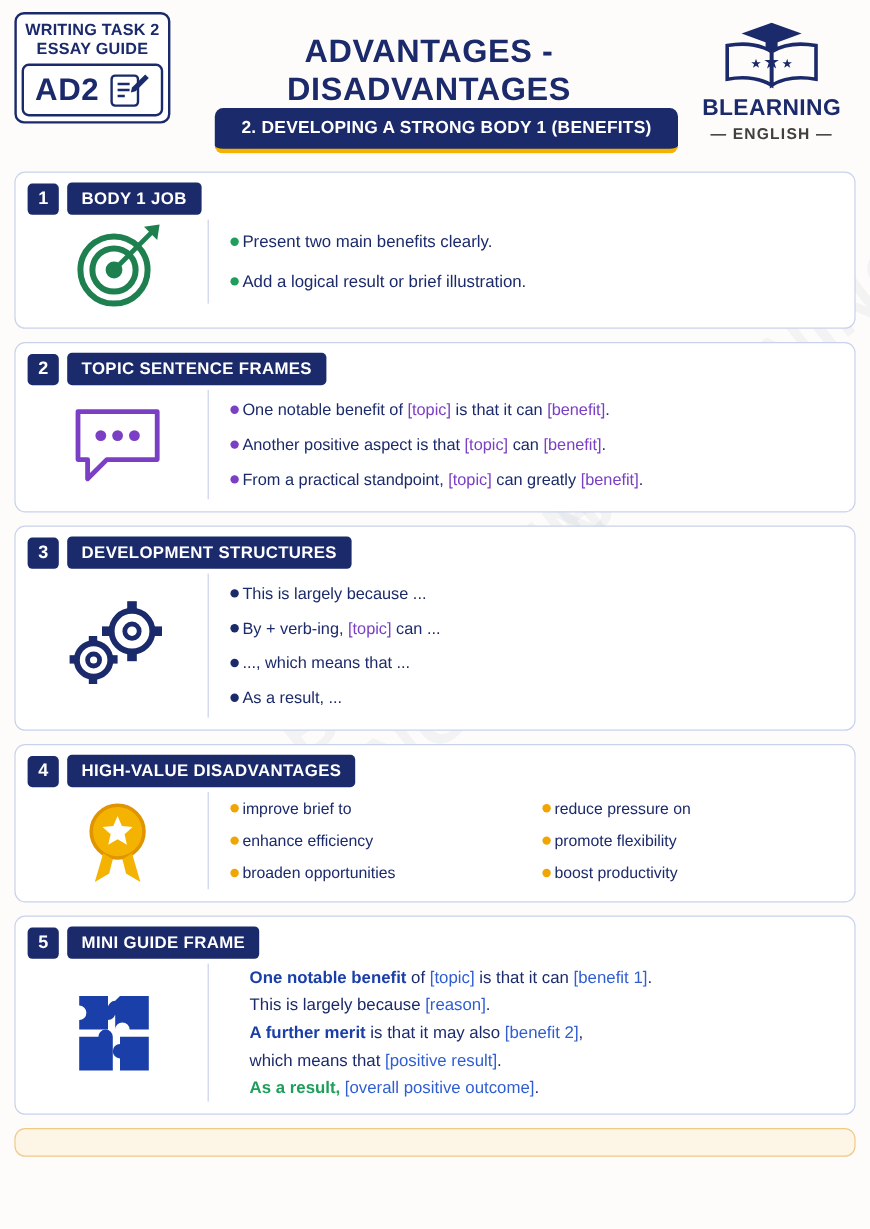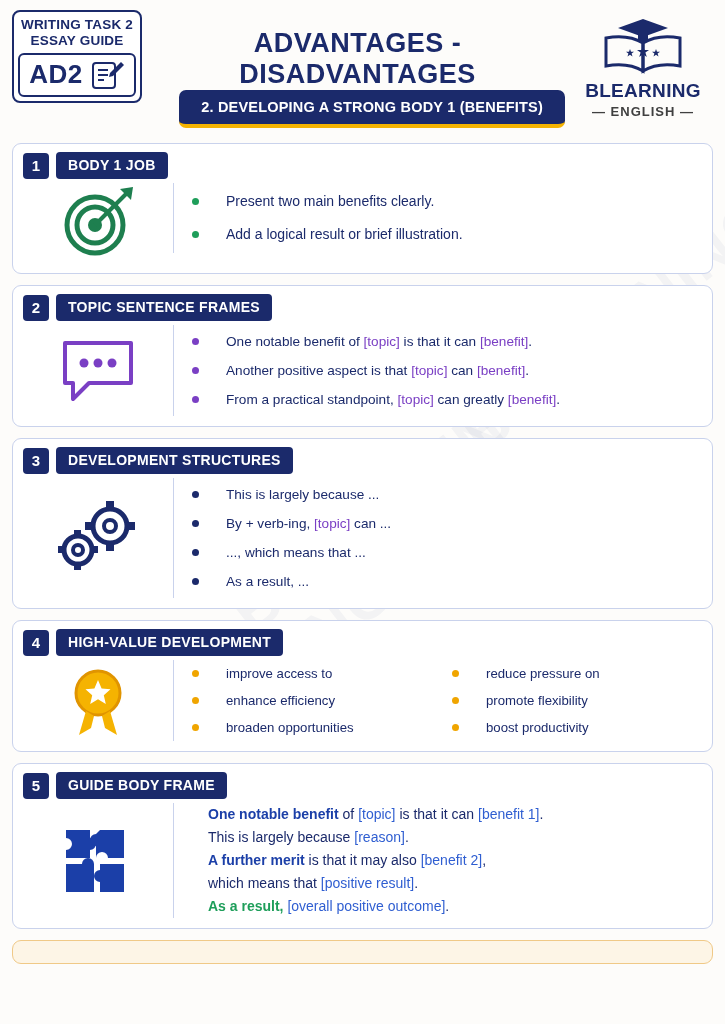--- a/index.html
+++ b/index.html
@@ -141,21 +141,21 @@
     align-self: center;
   }
   .sec-list {
     flex: 1;
     border-left: 1.5px solid #c9d2ec;
     padding-left: 18px;
     padding-top: 2px;
     padding-bottom: 2px;
   }
   .li {
-    display: flex; align-items: flex-start; gap: 27px;
+    display: flex; align-items: flex-start; gap: 3px;
     font-size: 13.6px;
     line-height: 21px;
     color: #1b2a6b;
     padding: 4px 0;
   }
   .dot {
     width: 7px; height: 7px; border-radius: 50%;
     margin-top: 7px; flex: 0 0 auto;
   }
   .dot-green { background: #1e9e5a; }
@@ -359,35 +359,35 @@
             <span class="dot dot-blue"></span>
             <span><span>As a result, ...</span></span>
           </div>
         </div>
       </div>
     </div>
 
     <div class="section">
       <div class="sec-head">
         <div class="sec-num">4</div>
-        <div class="sec-title">HIGH-VALUE DEVELOPMENT</div>
+        <div class="sec-title">HIGH-VALUE DISADVANTAGES</div>
       </div>
       <div class="sec-body">
         <div class="sec-icon">
           <svg width="70" height="72" viewBox="0 0 70 72">
             <circle cx="35" cy="28" r="22" fill="#f5b301" stroke="#e09400" stroke-width="3"></circle>
             <path d="M35 15 L38.6 23.4 L47.5 24.2 L40.8 30.2 L42.8 39 L35 34.3 L27.2 39 L29.2 30.2 L22.5 24.2 L31.4 23.4 Z" fill="#fff"></path>
             <path d="M23 46 L16 70 L28 63 L31 51 Z" fill="#f5b301"></path>
             <path d="M47 46 L54 70 L42 63 L39 51 Z" fill="#f5b301"></path>
           </svg>
         </div>
         <div class="coll-grid">
           <div class="li">
             <span class="dot dot-amber"></span>
-            <span>improve access to</span>
+            <span>improve brief to</span>
           </div>
           <div class="li">
             <span class="dot dot-amber"></span>
             <span>reduce pressure on</span>
           </div>
           <div class="li">
             <span class="dot dot-amber"></span>
             <span>enhance efficiency</span>
           </div>
           <div class="li">
@@ -402,21 +402,21 @@
             <span class="dot dot-amber"></span>
             <span>boost productivity</span>
           </div>
         </div>
       </div>
     </div>
 
     <div class="section">
       <div class="sec-head">
         <div class="sec-num">5</div>
-        <div class="sec-title">GUIDE BODY FRAME</div>
+        <div class="sec-title">MINI GUIDE FRAME</div>
       </div>
       <div class="sec-body">
         <div class="sec-icon">
           <svg width="76" height="74" viewBox="0 0 76 74">
             <path d="M6 6 H30 V14 a6 6 0 0 1 0 12 V34 H6 V26 a6 6 0 0 0 0 -12 Z" fill="#1b3fa8"></path>
             <path d="M40 6 H64 V34 H48 a6 6 0 0 0 -12 0 V22 a6 6 0 0 1 0 -12 Z" fill="#1b3fa8"></path>
             <path d="M6 40 H22 a6 6 0 0 1 12 0 V68 H6 Z" fill="#1b3fa8"></path>
             <path d="M40 40 H64 V68 H40 V58 a6 6 0 0 1 0 -12 Z" fill="#1b3fa8"></path>
           </svg>
         </div>

